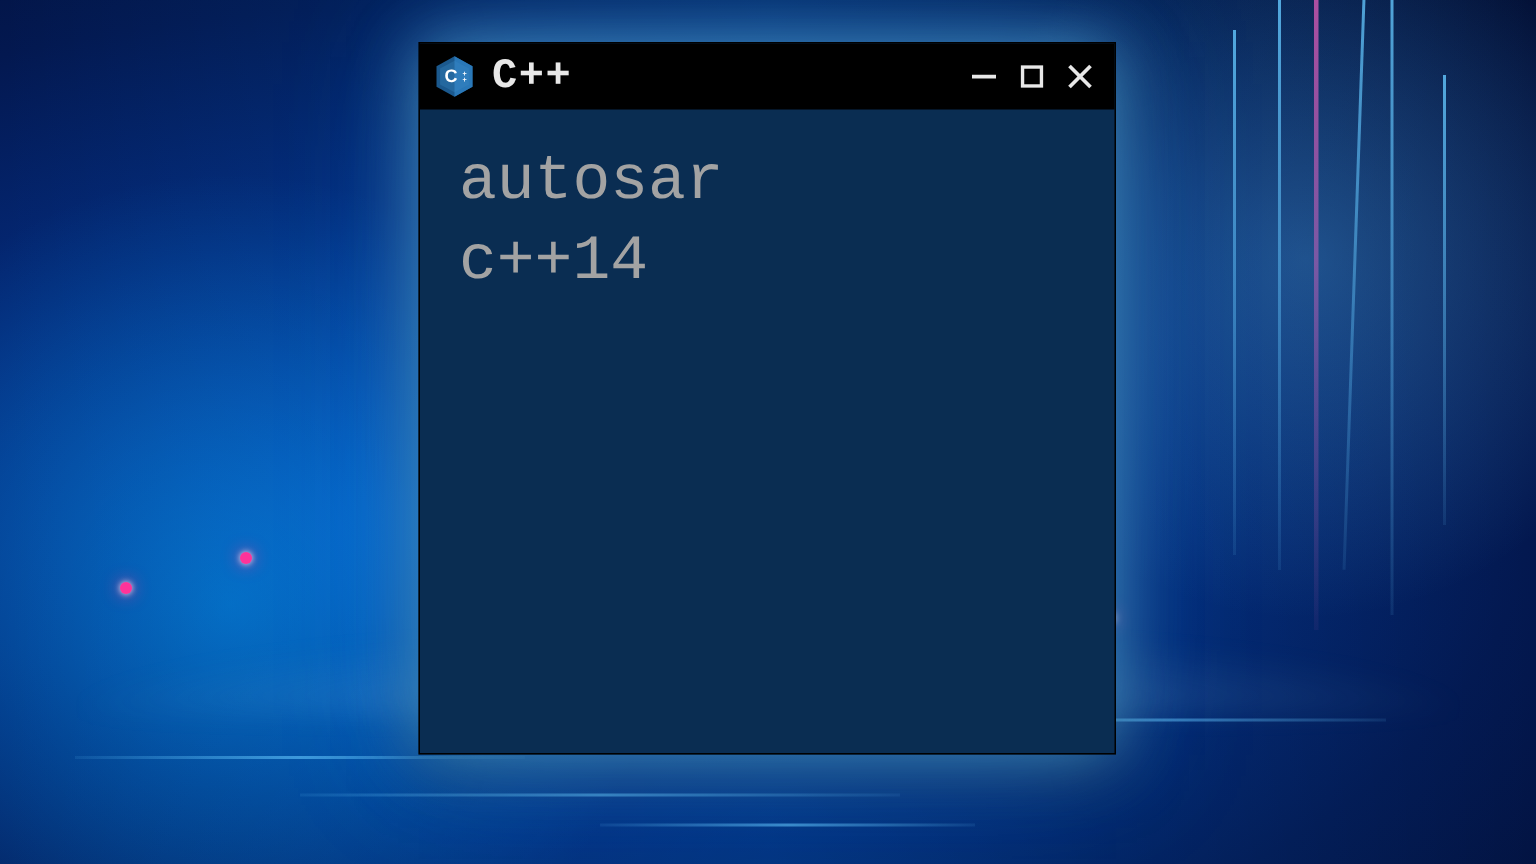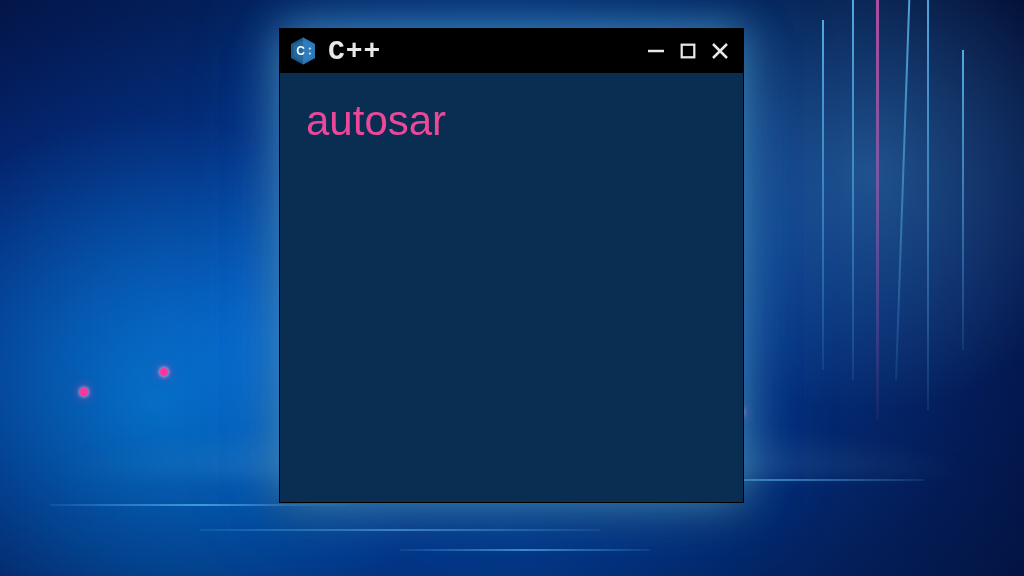--- a/index.html
+++ b/index.html
@@ -146,24 +146,24 @@
     
     .ctrl svg {
       stroke: #e8e8e8;
       stroke-width: 2.5;
       fill: none;
     }
     
     .content {
       flex: 1;
       padding: 22px 26px;
-      color: #ec4899;
+      color: #a3a3a3;
       font-size: 42px;
       line-height: 1.25;
-      font-family: Liberation Sans, sans-serif;
+      font-family: Liberation Mono, monospace;
       letter-spacing: 0px;
     }
     
     .content-line {
       white-space: pre;
     }
   </style>
 </head>
 <body>
 
@@ -213,14 +213,15 @@
       <div class="ctrl">
         <svg width="20" height="20" viewBox="0 0 20 20">
             <line x1="3" y1="3" x2="17" y2="17"></line>
             <line x1="17" y1="3" x2="3" y2="17"></line>
           </svg>
       </div>
     </div>
   </div>
   <div class="content">
     <div class="content-line">autosar</div>
+    <div class="content-line">c++14</div>
   </div>
 </div>
 
 </body></html>

